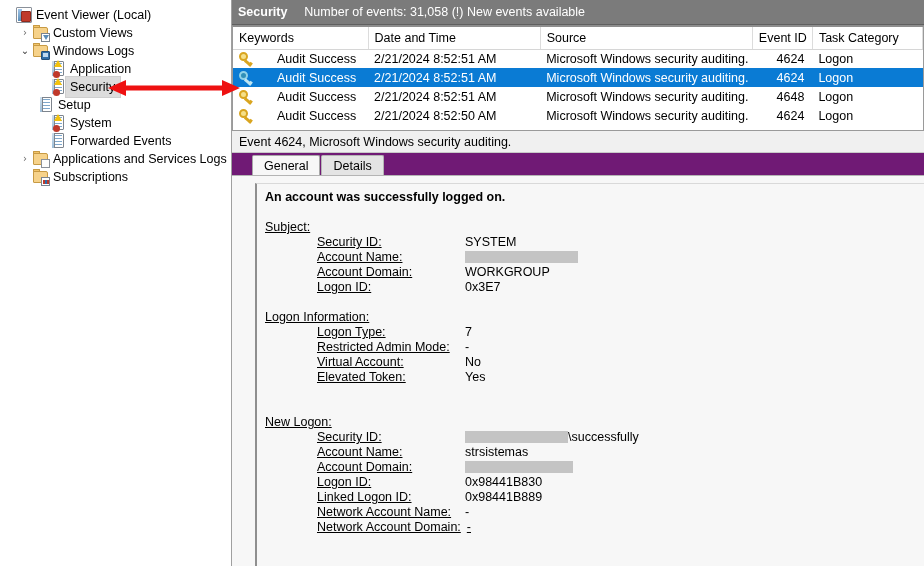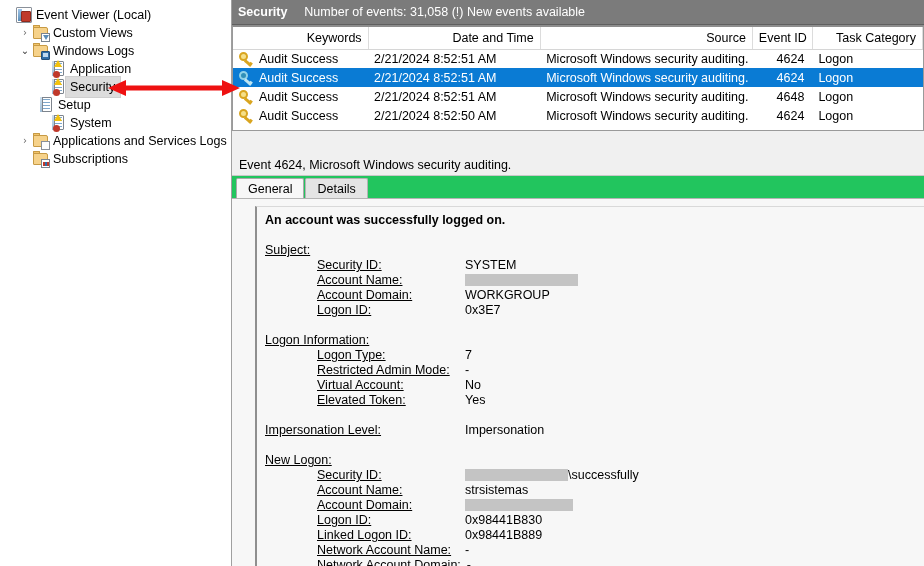--- a/index.html
+++ b/index.html
@@ -151,40 +151,40 @@
     border: 1px solid #9a9a9a;
     border-top: 2px solid #8d8d8d;
     margin: 0;
     overflow: hidden;
     position: relative;
   }
   table.evt { border-collapse: collapse; width: 100%; table-layout: fixed; }
   table.evt th {
     font-weight: normal;
     font-size: 12.5px;
-    text-align: right;
+    text-align: left;
     height: 22px;
     padding: 0 6px;
     background: #ffffff;
     border-right: 1px solid #dcdcdc;
     border-bottom: 1px solid #d6d6d6;
     white-space: nowrap;
   }
   table.evt th.num { text-align: right; padding-right: 8px; }
   table.evt td {
     height: 19px;
     padding: 0 6px;
     font-size: 12.5px;
     white-space: nowrap;
     overflow: hidden;
   }
   table.evt td.num { text-align: right; padding-right: 8px; }
   table.evt tr.sel td { background: #0a7bd4; color: #ffffff; }
 
-  .kw-cell { display: flex; align-items: center; gap: 6px; }
+  .kw-cell { display: flex; align-items: center; gap: 24px; }
   .key-ico { width: 14px; height: 14px; position: relative; display: inline-block; }
   .key-ico .bow {
     position: absolute; left: 0; top: 0; width: 9px; height: 9px;
     border: 2.5px solid #d9a520; border-radius: 50%;
     background: #f5e08a;
   }
   .key-ico .shaft {
     position: absolute; left: 6px; top: 7px; width: 8px; height: 2.5px;
     background: #d9a520; transform: rotate(40deg); transform-origin: left center;
   }
@@ -196,29 +196,28 @@
   tr.sel .key-ico .shaft, tr.sel .key-ico .tooth { background: #bfe6f2; }
 
   
   #detail-title {
     height: 22px;
     background: #f0f0f0;
     display: flex; align-items: center;
     padding-left: 7px;
     font-size: 12.5px;
     border-bottom: 1px solid #c8c8c8;
-    margin-top: 23px;
   }
 
   
   #tabs-row {
     height: 22px;
-    padding-left: 4px;
+    padding-left: 20px;
     display: flex; align-items: flex-end;
-    background: #22c55e;
+    background: #701a75;
     position: relative;
   }
   .tab {
     height: 20px;
     padding: 0 11px;
     line-height: 20px;
     font-size: 12.5px;
     border: 1px solid #b4b4b4;
     border-bottom: none;
     background: #e4e4e4;
@@ -330,20 +329,29 @@
         <div class="tree-row" style="padding-left: 34px;">
           <span class="twisty"></span>
           <span class="ico ico-log">
             <span class="pg"></span>
             <span class="lines"></span>
             <span class="spine"></span>
             <span class="warn"></span>
             <span class="err"></span>
           </span>
           <span class="label">System</span>
+        </div>
+        <div class="tree-row" style="padding-left: 34px;">
+          <span class="twisty"></span>
+          <span class="ico ico-log">
+            <span class="pg"></span>
+            <span class="lines"></span>
+            <span class="spine"></span>
+          </span>
+          <span class="label">Forwarded Events</span>
         </div>
         <div class="tree-row" style="padding-left: 17px;">
           <span class="twisty">›</span>
           <span class="ico ico-folder">
             <span class="f-tab"></span>
             <span class="f-back"></span>
             <span class="f-badge badge-page"></span>
           </span>
           <span class="label">Applications and Services Logs</span>
         </div>
@@ -471,21 +479,20 @@
           <div class="drow"><span class="indent">Account Name:</span><span class="dval"><span class="redact" style="width: 113px;"></span></span></div>
           <div class="drow"><span class="indent">Account Domain:</span><span class="dval">WORKGROUP</span></div>
           <div class="drow"><span class="indent">Logon ID:</span><span class="dval">0x3E7</span></div>
           <div class="dline gap"></div>
           <div class="drow"><span>Logon Information:</span></div>
           <div class="drow"><span class="indent">Logon Type:</span><span class="dval">7</span></div>
           <div class="drow"><span class="indent">Restricted Admin Mode:</span><span class="dval">-</span></div>
           <div class="drow"><span class="indent">Virtual Account:</span><span class="dval">No</span></div>
           <div class="drow"><span class="indent">Elevated Token:</span><span class="dval">Yes</span></div>
           <div class="dline gap"></div>
-          <div class="drow"><span>Impersonation Level:</span><span class="dval">Impersonation</span></div>
           <div class="dline gap"></div>
           <div class="drow"><span>New Logon:</span></div>
           <div class="drow"><span class="indent">Security ID:</span><span class="dval"><span class="redact" style="width: 103px;"></span><span>\successfully</span></span></div>
           <div class="drow"><span class="indent">Account Name:</span><span class="dval">strsistemas</span></div>
           <div class="drow"><span class="indent">Account Domain:</span><span class="dval"><span class="redact" style="width: 108px;"></span></span></div>
           <div class="drow"><span class="indent">Logon ID:</span><span class="dval">0x98441B830</span></div>
           <div class="drow"><span class="indent">Linked Logon ID:</span><span class="dval">0x98441B889</span></div>
           <div class="drow"><span class="indent">Network Account Name:</span><span class="dval">-</span></div>
           <div class="drow"><span class="indent">Network Account Domain:</span><span class="" style="margin-left: 6px;">-</span></div>
         </div>

